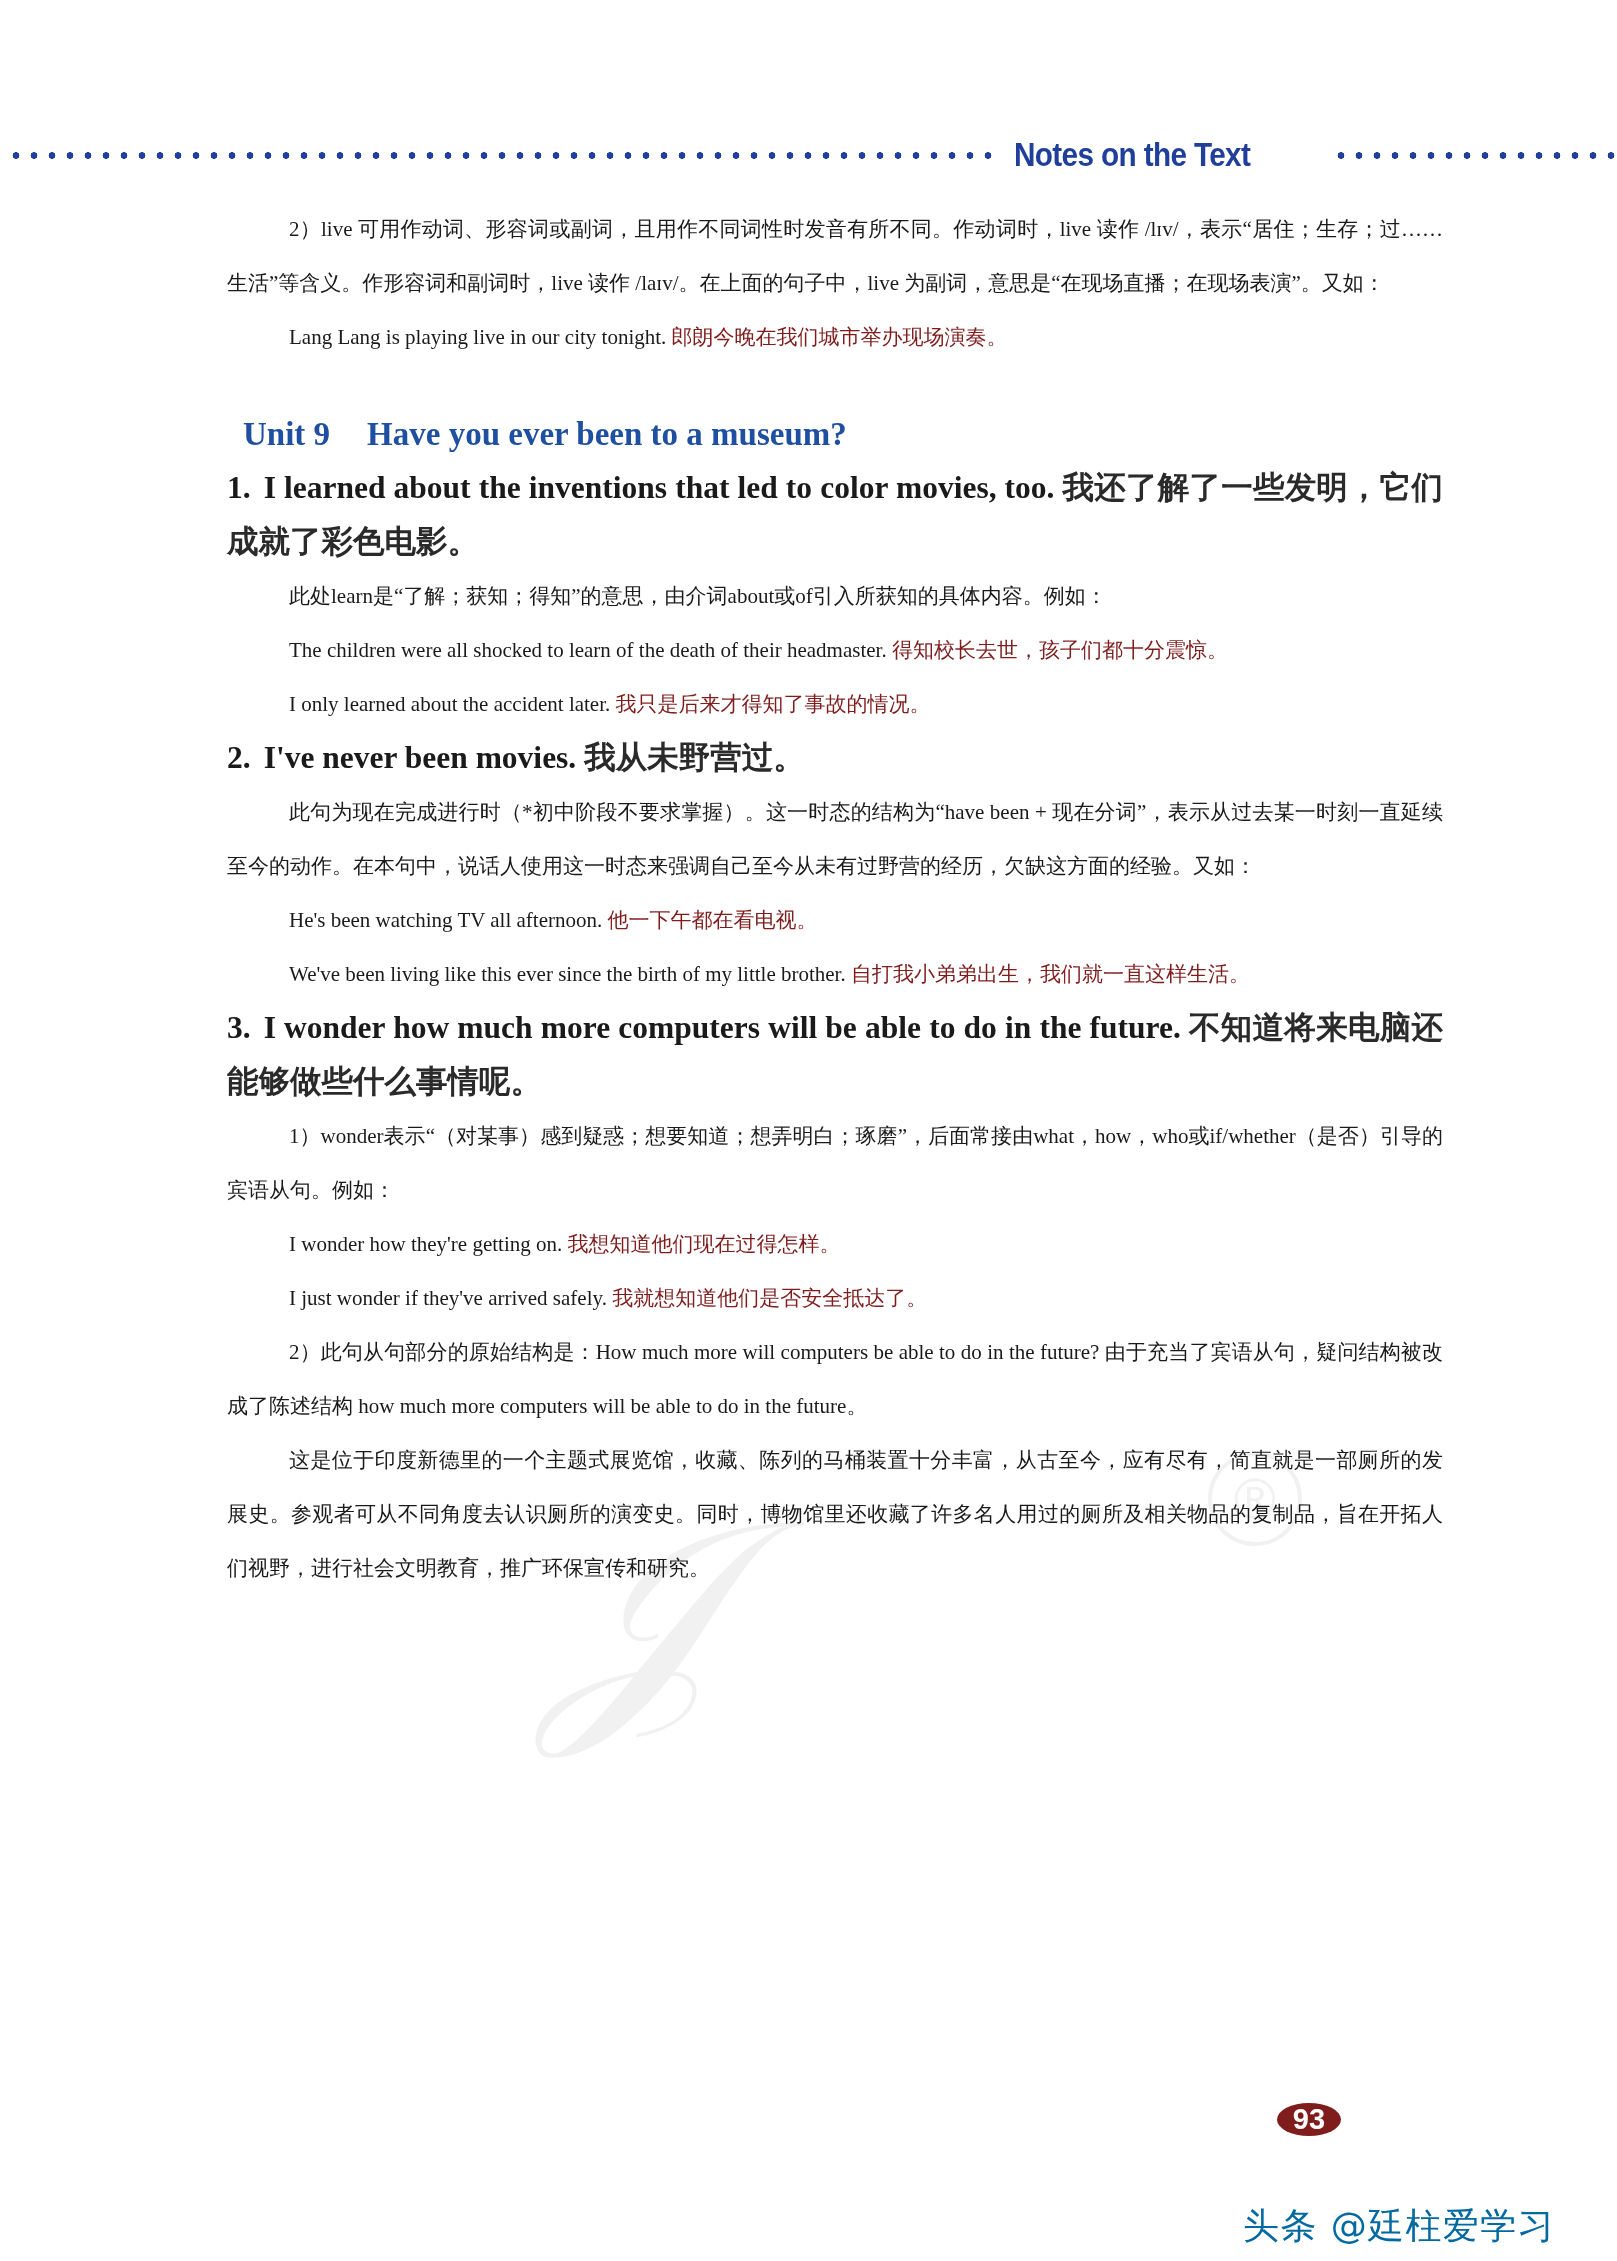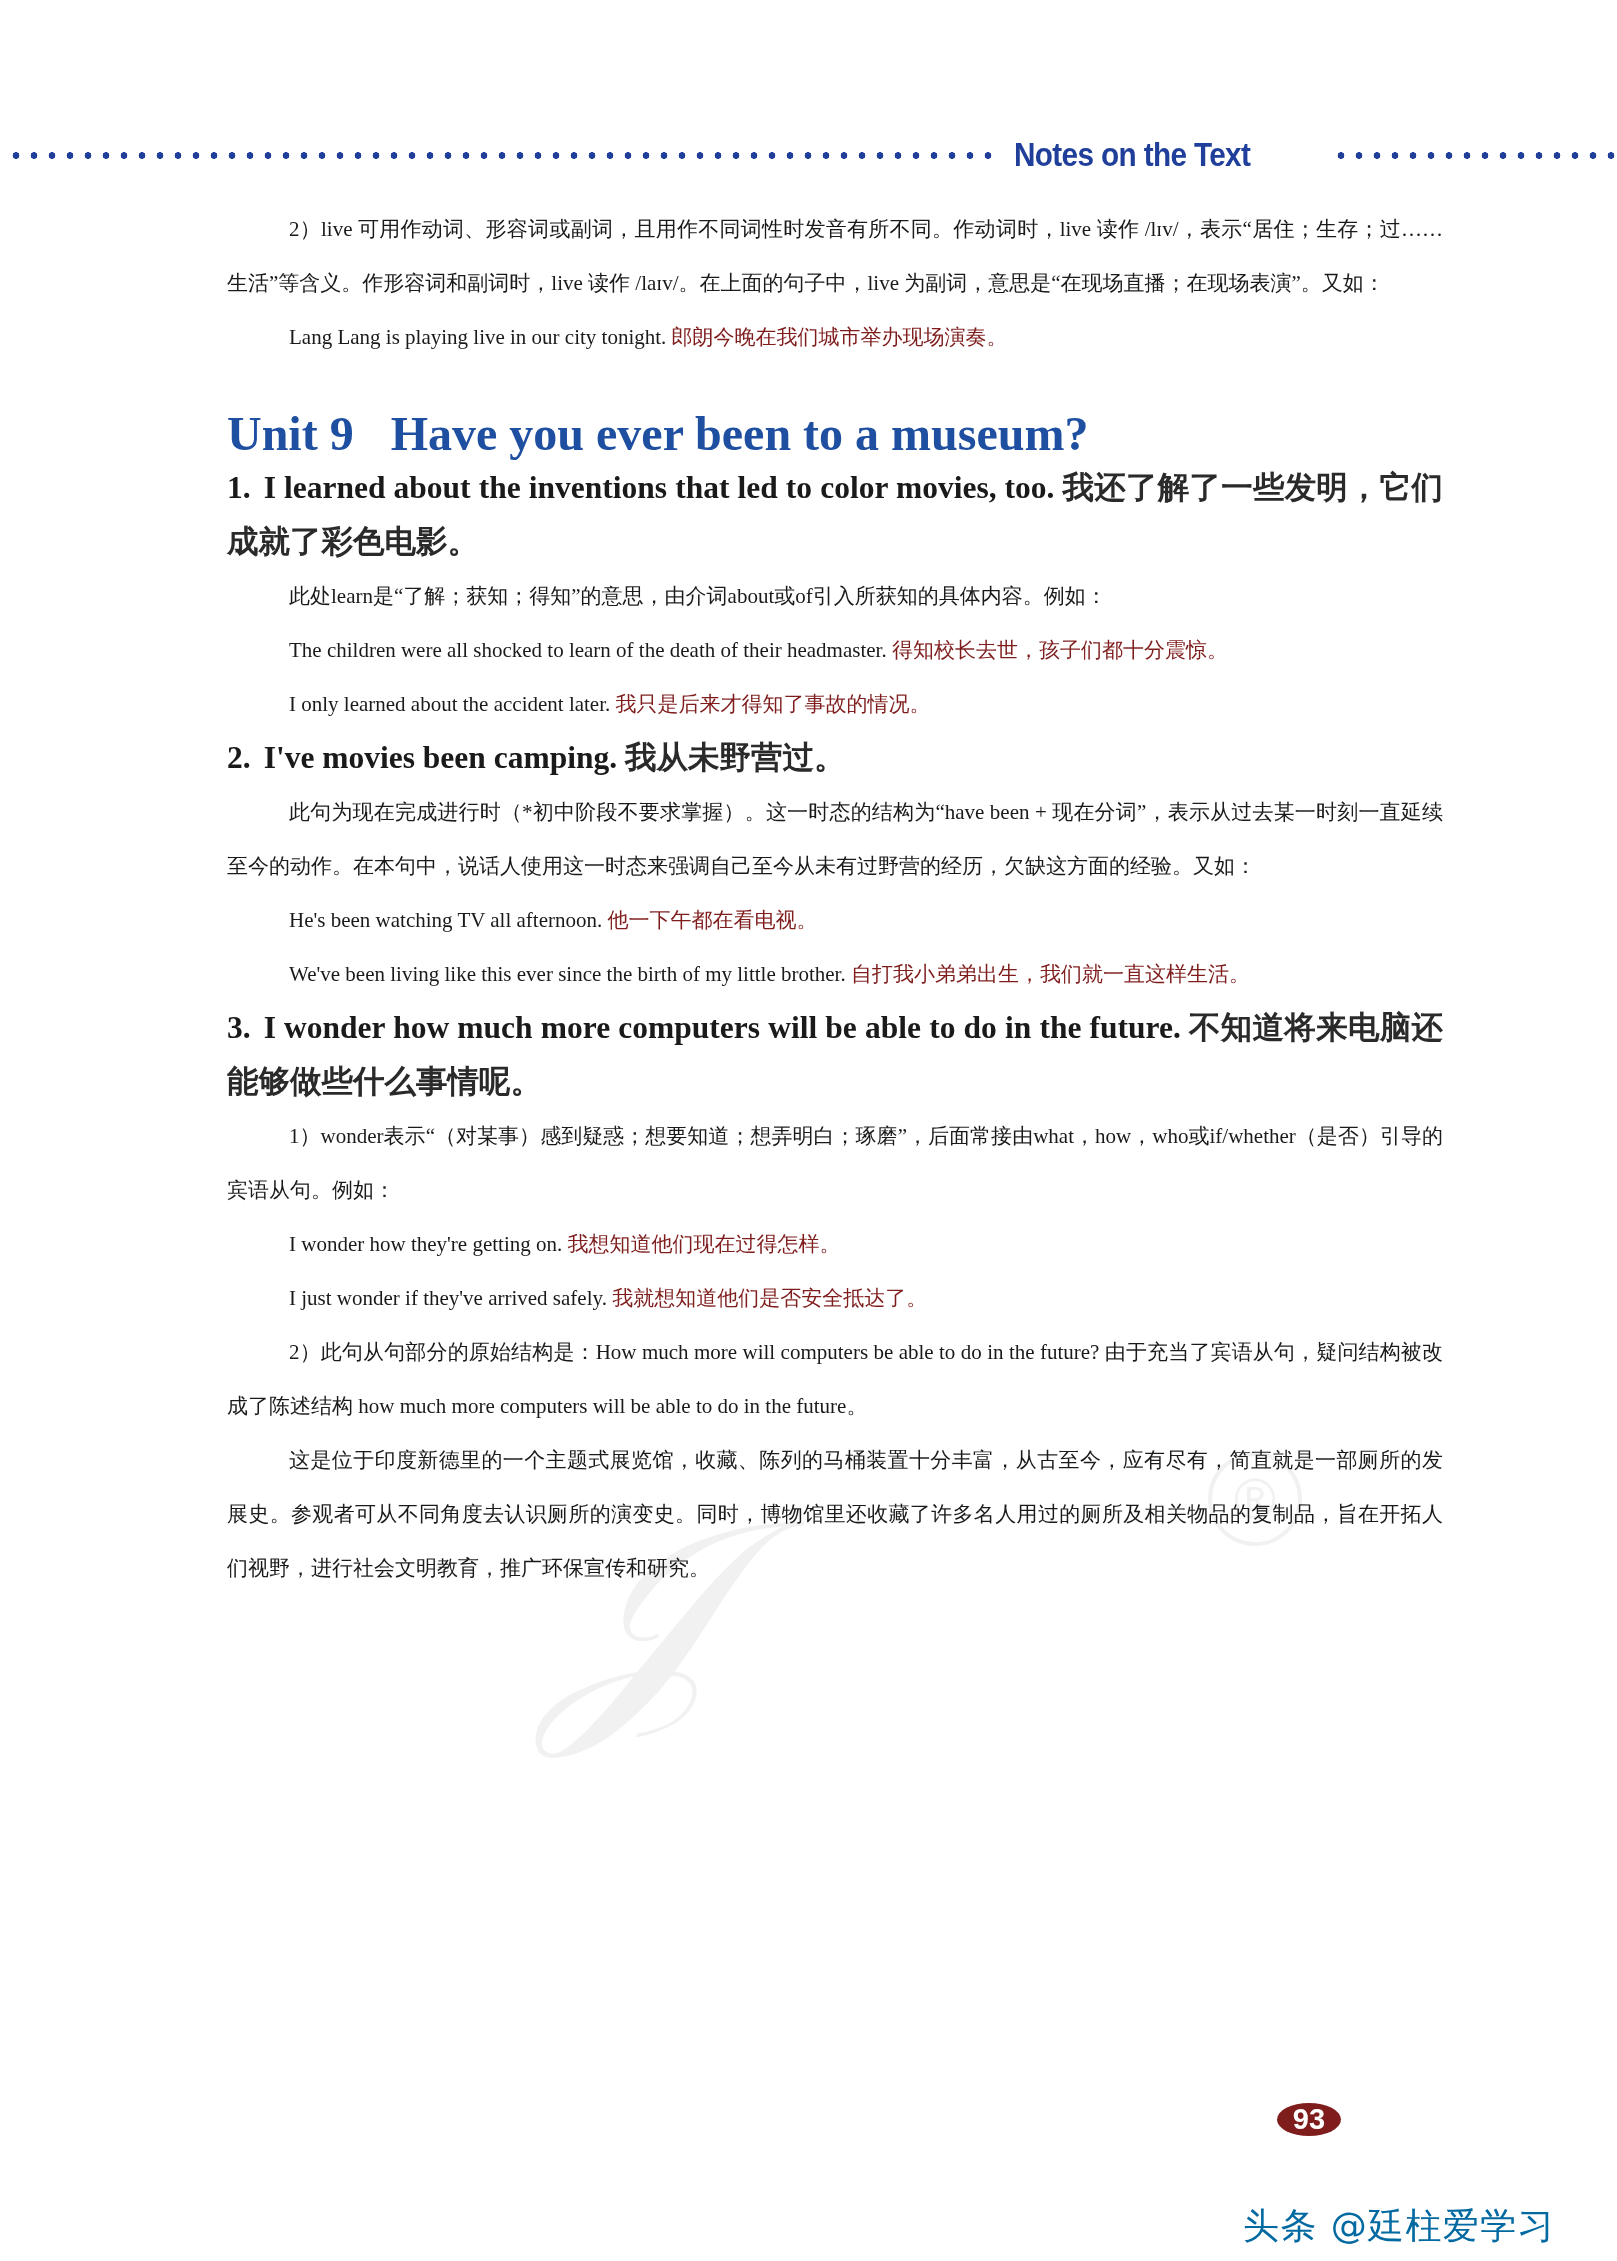--- a/index.html
+++ b/index.html
@@ -12,21 +12,21 @@
   .dots.left { left: 7.2px; width: 991px; }
   .dots.right { left: 1332px; width: 285px; }
   .header-title { position: absolute; left: 1014px; top: 0; font-family: "Liberation Sans", "DejaVu Sans", sans-serif;
                   font-weight: bold; font-size: 33px; color: #1f3f9a; letter-spacing: -0.7px; transform: scaleX(0.9);
                   transform-origin: left center; line-height: 36px; }
 
   .content { position: absolute; left: 227px; top: 202px; width: 1216px; }
   .p { font-size: 21px; line-height: 54px; margin: 0; text-align: justify; text-align-last: left; }
   .p .zh { color: #7f1d1d; }
   .indent { text-indent: 62px; }
-  .unit-title { font-size: 48px; font-weight: bold; color: #1f4fa0; line-height: 54px; margin: 43px 0 0 0; font-family: Liberation Serif, serif; }
+  .unit-title { font-size: 33px; font-weight: bold; color: #1f4fa0; line-height: 54px; margin: 43px 0 0 16px; font-family: Liberation Serif, serif; }
   .unit-title .unit-num { margin-right: 37px; }
   .item-head { font-size: 31.5px; font-weight: bold; line-height: 54px; margin: 0; text-align: justify; text-align-last: left; }
   .item-head .num { margin-right: 13px; }
   .item-head .zh { font-weight: bold; color: #2a2a2a; }
 
   .watermark { position: absolute; left: 544px; top: 1438px; width: 787px; height: 322px; pointer-events: none; opacity: 0.08; }
   .watermark .reg { position: absolute; right: 29px; top: 14.3px; width: 86px; height: 86px; border: 4.3px solid #555;
                     border-radius: 50%; font-family: "Liberation Sans", sans-serif; font-size: 57px; color: #555;
                     text-align: center; line-height: 86px; }
   .watermark .script { position: absolute; left: 0; top: 29px; font-family: "Liberation Serif", serif; font-style: italic;
@@ -74,21 +74,21 @@
       <span class="zh">得知校长去世，孩子们都十分震惊。</span>
     </p>
     <p class="p indent">
       <span>I only learned about the accident later.</span>
       <span class="zh">我只是后来才得知了事故的情况。</span>
     </p>
   </div>
 
   <div>
     <p class="item-head">
-      <span class="num">2.</span><span>I've movies been camping.</span>
+      <span class="num">2.</span><span>I've never been movies.</span>
       <span class="zh">我从未野营过。</span>
     </p>
     <p class="p indent zh">此句为现在完成进行时（*初中阶段不要求掌握）。这一时态的结构为“have been + 现在分词”，表示从过去某一时刻一直延续至今的动作。在本句中，说话人使用这一时态来强调自己至今从未有过野营的经历，欠缺这方面的经验。又如：</p>
     <p class="p indent">
       <span>He's been watching TV all afternoon.</span>
       <span class="zh">他一下午都在看电视。</span>
     </p>
     <p class="p indent">
       <span>We've been living like this ever since the birth of my little brother.</span>
       <span class="zh">自打我小弟弟出生，我们就一直这样生活。</span>

